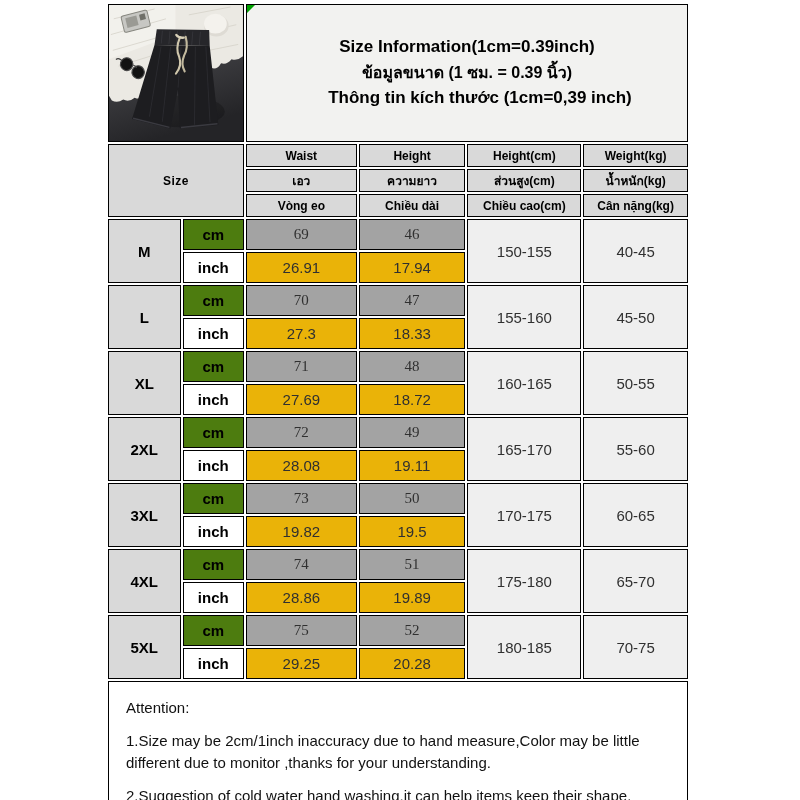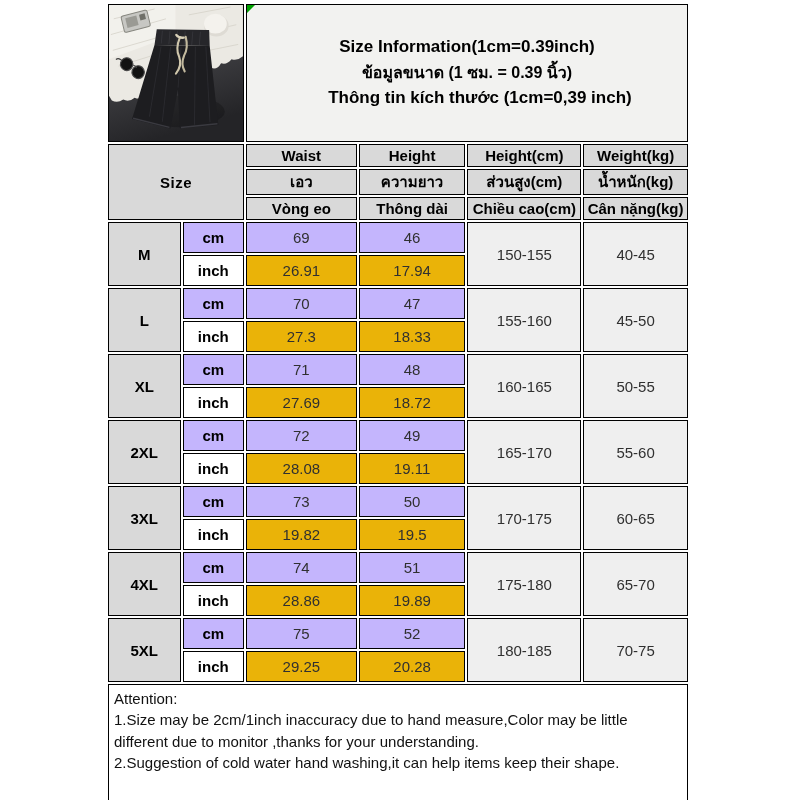--- a/index.html
+++ b/index.html
@@ -26,36 +26,36 @@
   .photo-cell svg{display:block;width:100%;height:100%;}
   .title-cell{background:#f2f2f0;position:relative;}
   .corner-flag{
     position:absolute;left:0;top:0;width:0;height:0;
     border-top:8px solid #00a000;border-right:8px solid transparent;
   }
   .title-line{font-weight:bold;color:#000;line-height:1.55;}
   .title-en{font-size:17px;}
   .title-th{font-size:16px;}
   .title-vi{font-size:17px;padding-left:26px;}
-  .hdr-row td{height:21px;background:#d9d9d9;font-weight:bold;font-size:15px;}
+  .hdr-row td{height:21px;background:#d9d9d9;font-weight:bold;font-size:12px;}
   .size-hdr{background:#d9d9d9;font-weight:bold;font-size:30px;letter-spacing:0.5px;}
   tr.size-row td{height:29px;font-size:15px;}
   td.c-size{background:#d9d9d9;font-weight:bold;font-size:15px;}
   td.c-unit{font-weight:bold;font-size:14.5px;}
-  td.u-cm{background:#c4b5fd;}
+  td.u-cm{background:#4d7c0f;}
   td.u-inch{background:#ffffff;}
   td.c-val{color:#303030;}
-  td.v-cm{background:#c4b5fd;}
+  td.v-cm{background:#a3a3a3;font-family:Liberation Serif, serif;}
   td.v-inch{background:#eab308;}
   td.c-range{background:#efefef;color:#303030;}
   .attention-row td{
     height:118px;background:#fff;text-align:left;vertical-align:top;
     padding:3px 5px;font-size:15px;color:#111;line-height:1.42;
   }
-  .attention-line{margin:0;}
+  .attention-line{margin:12px;}
 </style>
 </head>
 <body>
 
 <div class="stage">
   <table class="size-chart">
     <colgroup>
       <col style="width:72px">
         <col style="width:61px">
       <col style="width:110px">
@@ -150,21 +150,21 @@
         <td>Weight(kg)</td>
       </tr>
       <tr class="hdr-row">
         <td>เอว</td>
         <td>ความยาว</td>
         <td>ส่วนสูง(cm)</td>
         <td>น้ำหนัก(kg)</td>
       </tr>
       <tr class="hdr-row">
         <td>Vòng eo</td>
-        <td>Thông dài</td>
+        <td>Chiều dài</td>
         <td>Chiều cao(cm)</td>
         <td>Cân nặng(kg)</td>
       </tr>
 
   <tr class="size-row">
     <td class="c-size" rowspan="2">M</td>
     <td class="c-unit u-cm">cm</td>
     <td class="c-val v-cm">69</td>
     <td class="c-val v-cm">46</td>
     <td class="c-range" rowspan="2">150-155</td>

